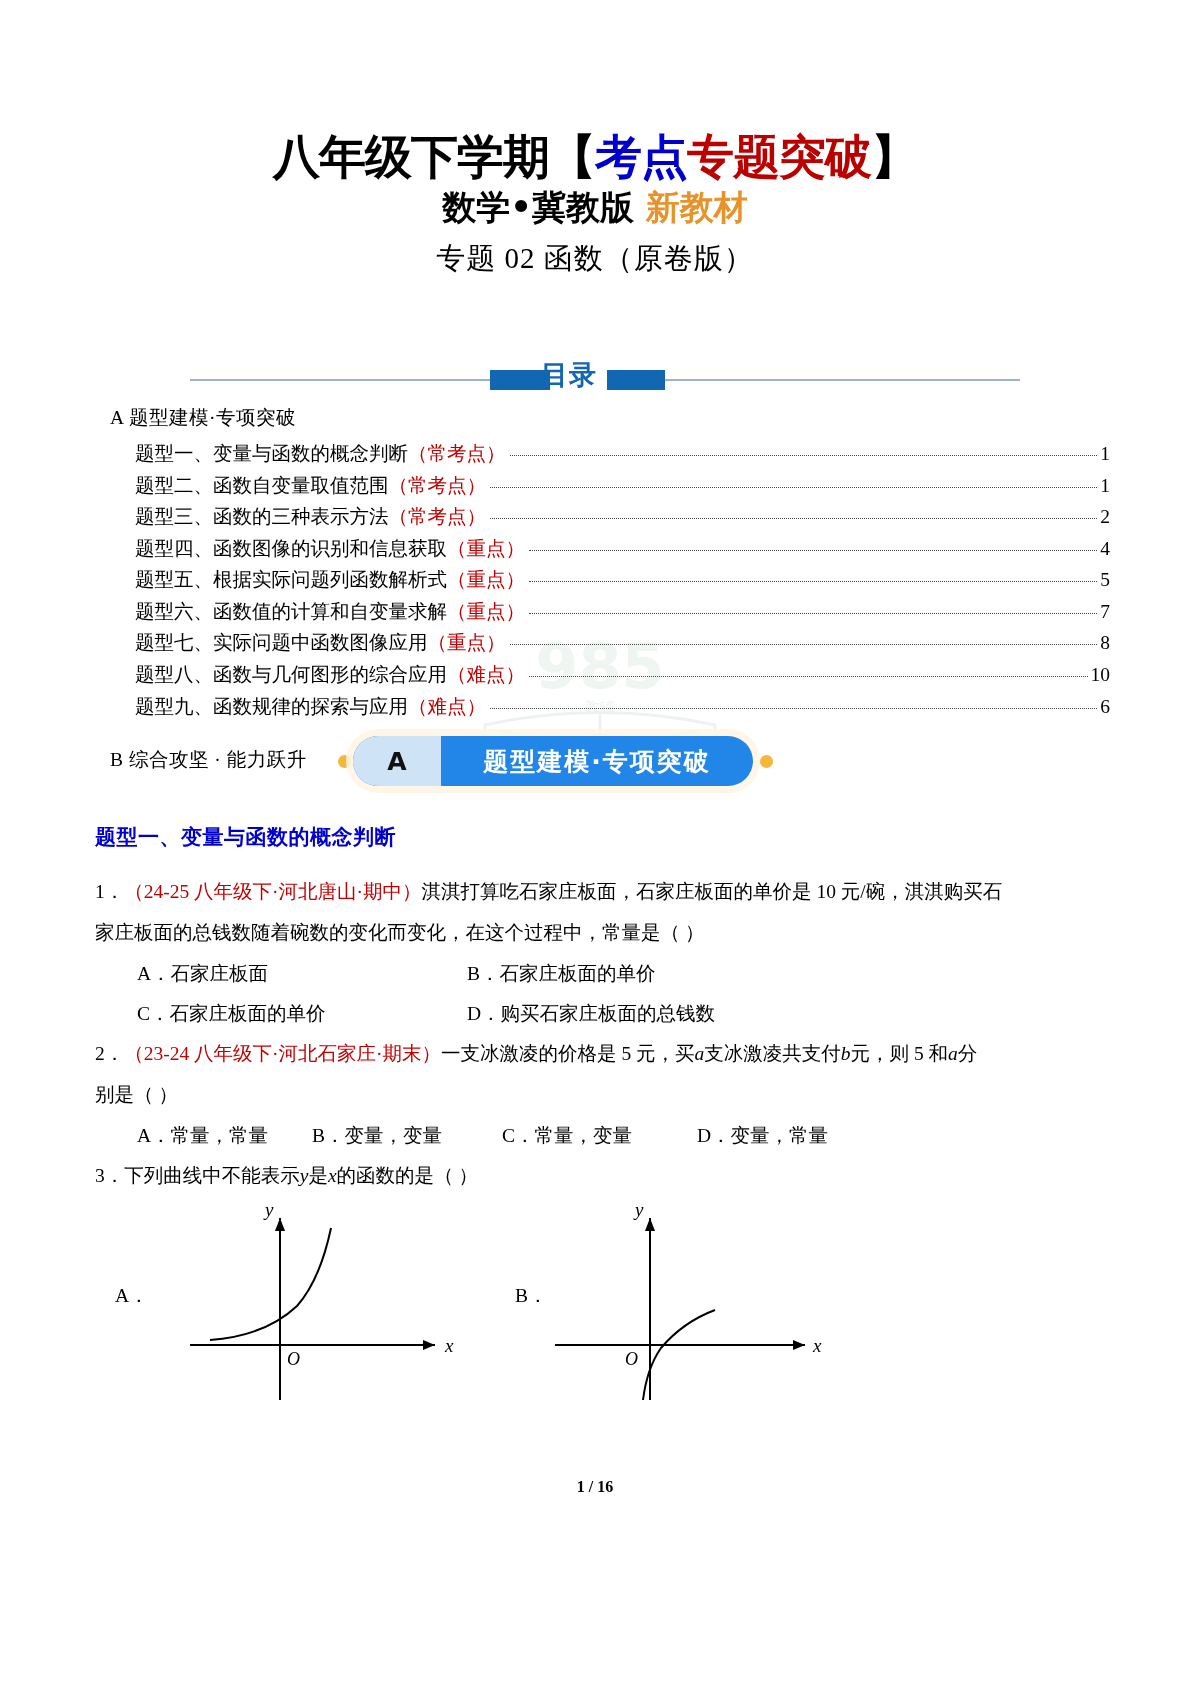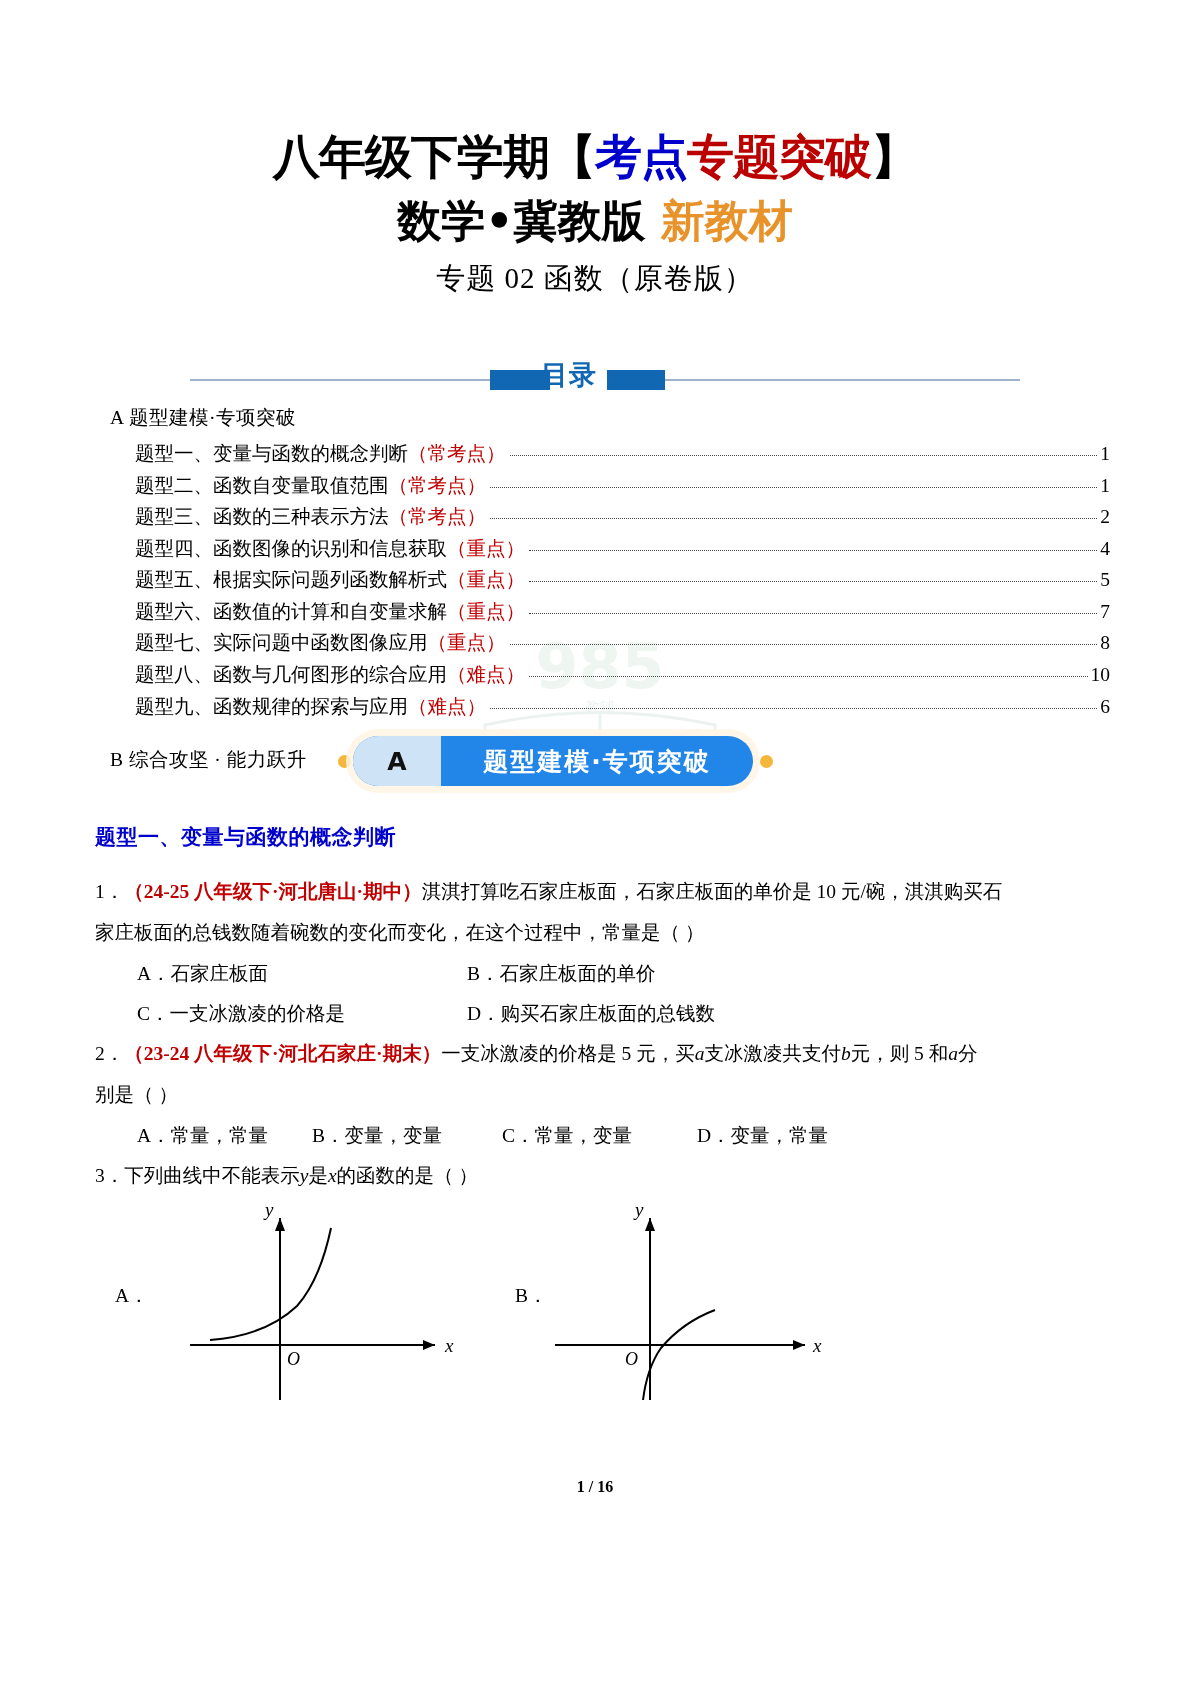--- a/index.html
+++ b/index.html
@@ -44,23 +44,23 @@
     line-height: 1.22;
     white-space: nowrap;
   }
   .title-line1 .seg-black { color: #000000; }
   .title-line1 .seg-blue  { color: #0000CC; }
   .title-line1 .seg-red   { color: #BB0000; }
 
   .title-line2 {
     font-family: "DejaVu Sans", sans-serif;
     font-weight: 700;
-    font-size: 44px;
+    font-size: 34px;
     line-height: 1.35;
-    margin-top: 6px;
+    margin-top: 0;
     white-space: nowrap;
   }
   .title-line2 .seg-black { color: #000000; }
   .title-line2 .seg-orange { color: #E8922A; }
 
   .title-line3 {
     font-family: "Liberation Serif", serif;
     font-size: 29px;
     color: #000;
     margin-top: 8px;
@@ -215,21 +215,21 @@
     font-size: 21px;
     color: #0000CC;
     margin-bottom: 14px;
     letter-spacing: .5px;
   }
   .q {
     margin-bottom: 2px;
     text-indent: 0;
     line-height: 2.0;
   }
-  .q-src { color: #C00000; font-weight: bold; }
+  .q-src { color: #C00000; }
   .mi { font-family: "Liberation Serif", serif; font-style: italic; }
   .opts {
     display: flex;
     margin-left: 42px;
     line-height: 2.05;
   }
   .opts.two > div { width: 330px; }
   .opts.four > div:nth-child(1) { width: 175px; }
   .opts.four > div:nth-child(2) { width: 190px; }
   .opts.four > div:nth-child(3) { width: 195px; }
@@ -379,21 +379,21 @@
       <span>1．</span><span class="q-src">（24-25 八年级下·河北唐山·期中）</span><span>淇淇打算吃石家庄板面，石家庄板面的单价是 10 元/碗，淇淇购买石</span>
     </div>
     <div class="q">
       <span>家庄板面的总钱数随着碗数的变化而变化，在这个过程中，常量是（   ）</span>
     </div>
     <div class="opts two">
       <div>A．石家庄板面</div>
       <div>B．石家庄板面的单价</div>
     </div>
     <div class="opts two">
-      <div>C．一支冰激凌的价格是</div>
+      <div>C．石家庄板面的单价</div>
       <div>D．购买石家庄板面的总钱数</div>
     </div>
 
     <div class="q">
       <span>2．</span><span class="q-src">（23-24 八年级下·河北石家庄·期末）</span><span>一支冰激凌的价格是 5 元，买</span><span class="mi">a</span><span>支冰激凌共支付</span><span class="mi">b</span><span>元，则 5 和</span><span class="mi">a</span><span>分</span>
     </div>
     <div class="q">
       <span>别是（   ）</span>
     </div>
     <div class="opts four">

